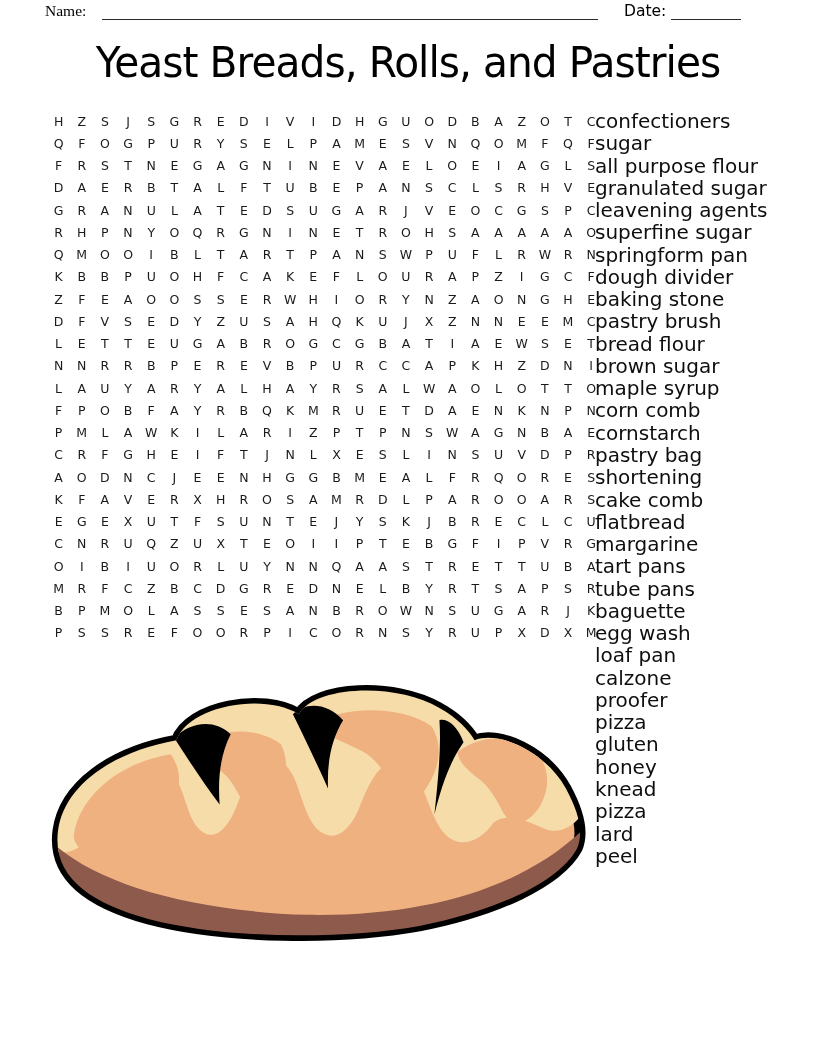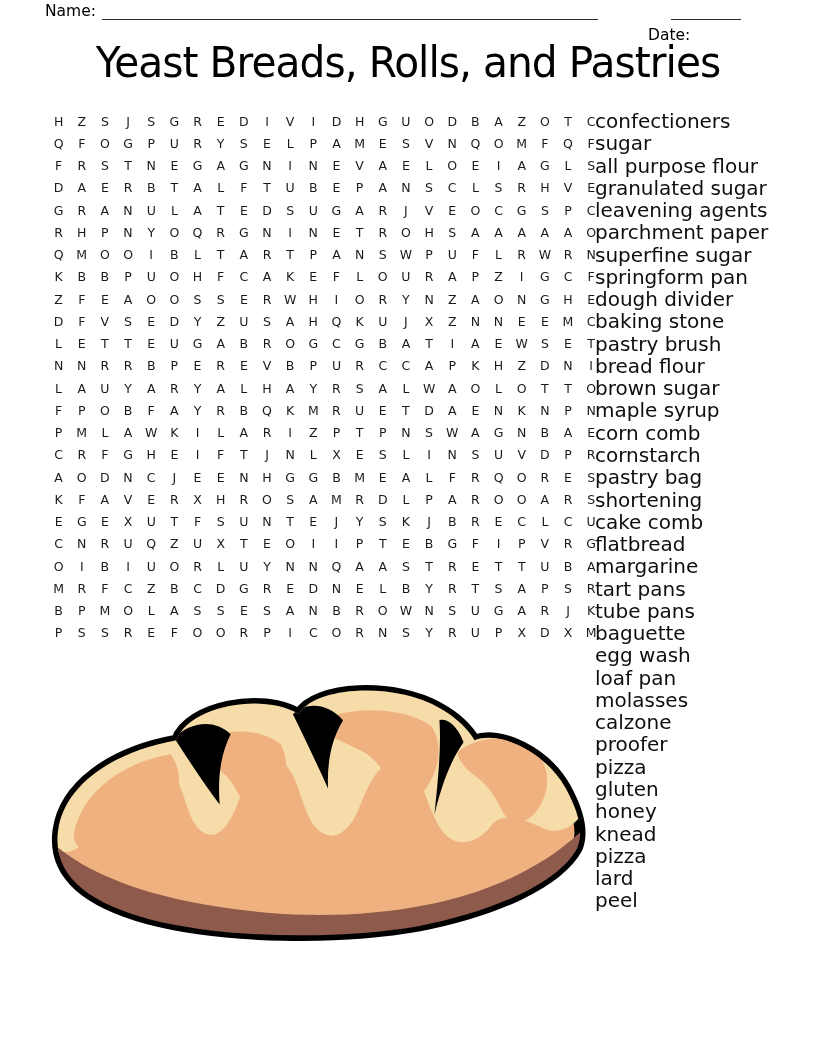--- a/index.html
+++ b/index.html
@@ -3,22 +3,22 @@
 <meta charset="utf-8">
 <style>
   html,body{margin:0;padding:0;}
   body{
     width:816px;height:1056px;background:#ffffff;position:relative;
     font-family:"DejaVu Sans","Liberation Sans",sans-serif;color:#111;
     overflow:hidden;
   }
   
   .hdr-label{position:absolute;top:0;font-size:15.5px;line-height:22px;color:#000;}
-  #name-label{left:45px;}
-  #date-label{left:648px;margin-top:24px;}
+  #name-label{left:45px;font-family:Liberation Serif, serif;}
+  #date-label{left:624px;}
   .fill-line{position:absolute;top:2px;height:17px;border-bottom:1.6px solid #2b2b2b;}
   #name-line{left:102px;width:496px;}
   #date-line{left:671px;width:70px;}
   
   .title{
     position:absolute;top:38px;left:0;width:816px;text-align:center;
     font-size:42px;line-height:50px;color:#000;letter-spacing:-1px;
     transform:scaleX(0.97);
   }
   
@@ -672,42 +672,40 @@
       <span class="grid-cell">X</span>
       <span class="grid-cell">M</span>
     </div>
   </div>
 
 <div class="word-list">
     <div class="word-item">confectioners sugar</div>
     <div class="word-item">all purpose flour</div>
     <div class="word-item">granulated sugar</div>
     <div class="word-item">leavening agents</div>
-    <div class="word-item">parchment paper</div>
     <div class="word-item">superfine sugar</div>
     <div class="word-item">springform pan</div>
     <div class="word-item">dough divider</div>
     <div class="word-item">baking stone</div>
     <div class="word-item">pastry brush</div>
     <div class="word-item">bread flour</div>
     <div class="word-item">brown sugar</div>
     <div class="word-item">maple syrup</div>
     <div class="word-item">corn comb</div>
     <div class="word-item">cornstarch</div>
     <div class="word-item">pastry bag</div>
     <div class="word-item">shortening</div>
     <div class="word-item">cake comb</div>
     <div class="word-item">flatbread</div>
     <div class="word-item">margarine</div>
     <div class="word-item">tart pans</div>
     <div class="word-item">tube pans</div>
     <div class="word-item">baguette</div>
     <div class="word-item">egg wash</div>
     <div class="word-item">loaf pan</div>
-    <div class="word-item">molasses</div>
     <div class="word-item">calzone</div>
     <div class="word-item">proofer</div>
     <div class="word-item">pizza</div>
     <div class="word-item">gluten</div>
     <div class="word-item">honey</div>
     <div class="word-item">knead</div>
     <div class="word-item">pizza</div>
     <div class="word-item">lard</div>
     <div class="word-item">peel</div>
   </div>

